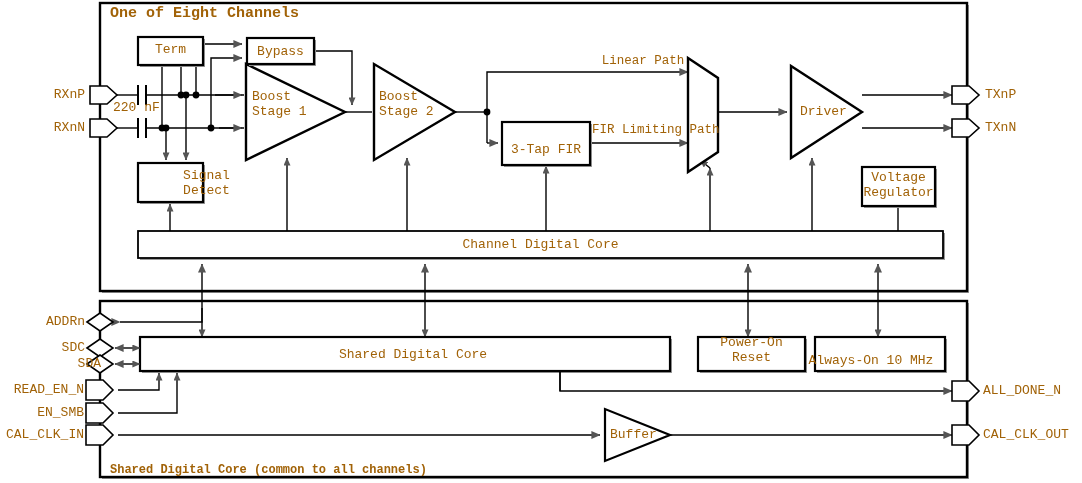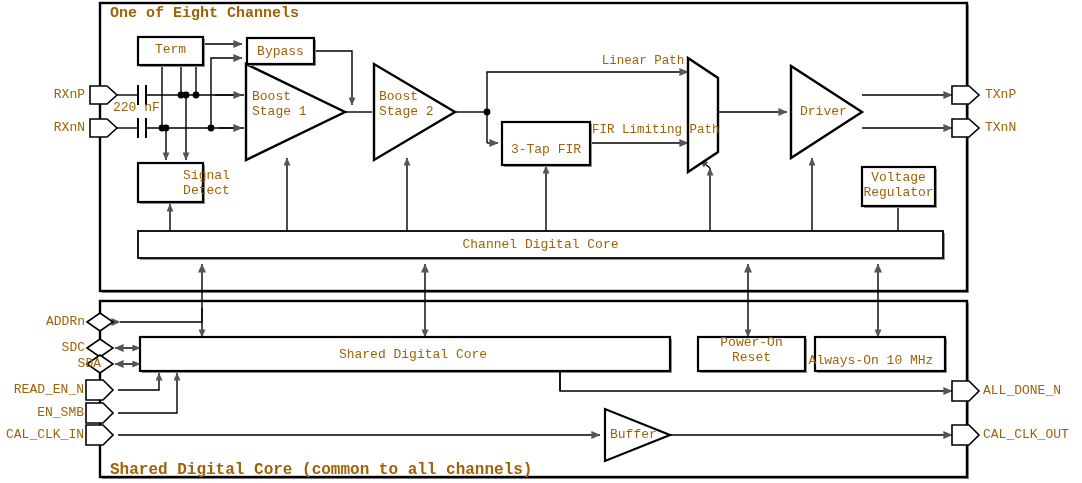--- a/index.html
+++ b/index.html
@@ -7,21 +7,21 @@
   body{font-family:"Liberation Sans", sans-serif;}
   #stage{position:relative;width:1082px;height:483px;background:#ffffff;overflow:hidden;}
   #stage svg{position:absolute;left:0;top:0;width:1082px;height:483px;}
   .lbl{position:absolute;color:#a16207;font-family:Liberation Mono, monospace;
        font-size:13px;line-height:15px;white-space:pre;text-align:center;}
   .lbl.center{display:flex;align-items:center;justify-content:center;}
   .lbl.left{text-align:left;}
   .lbl.right{text-align:right;}
   .title{font-weight:bold;font-size:15px;}
   .small{font-size:12.5px;}
-  .sect{font-weight:bold;font-size:16px;}
+  .sect{font-weight:bold;font-size:12px;}
 </style>
 </head>
 <body>
 
 <div id="stage">
 
   <svg viewBox="0 0 1082 483">
     <defs>
       <marker id="ah" markerWidth="9" markerHeight="8" refX="8.6" refY="4" orient="auto" markerUnits="userSpaceOnUse">
         <path d="M0,0 L9,4 L0,8 z" fill="#555"></path>

